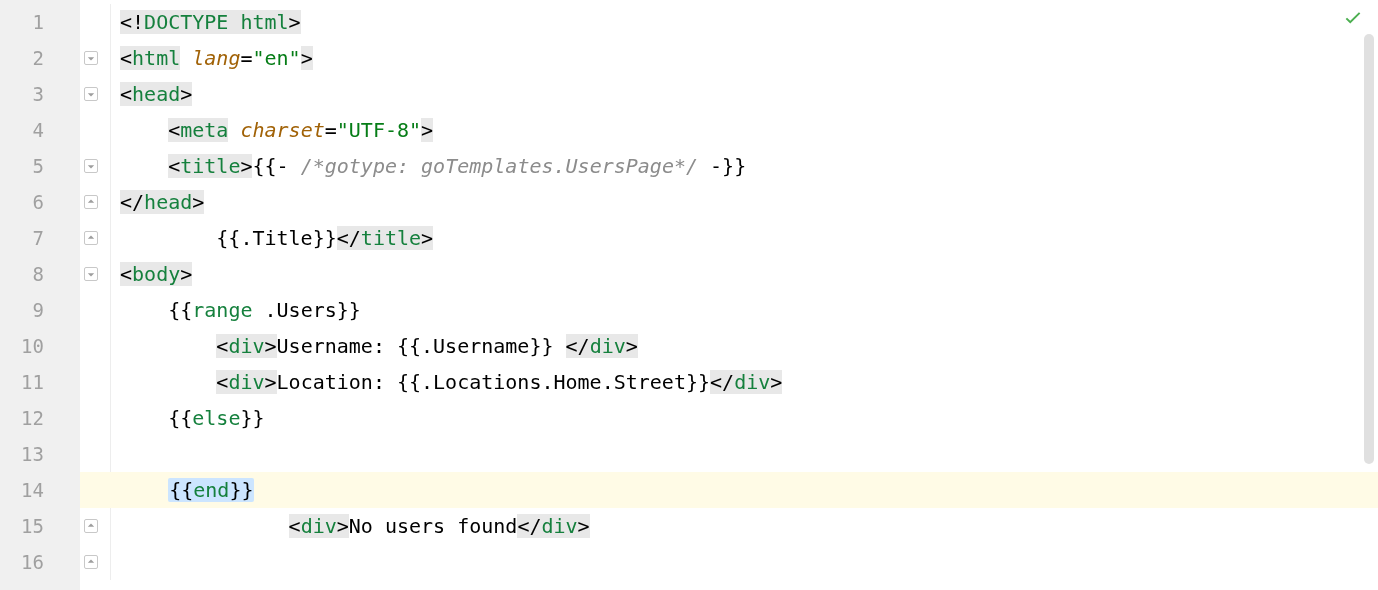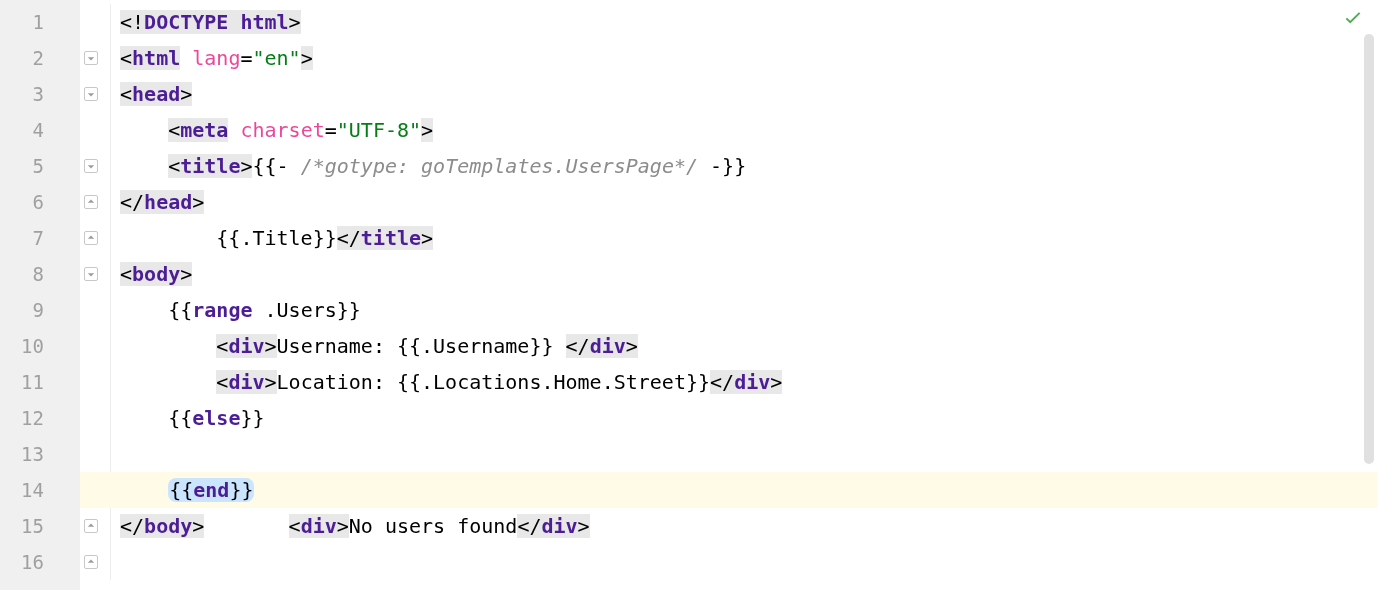--- a/index.html
+++ b/index.html
@@ -43,25 +43,25 @@
     white-space: pre;
     padding-left: 40px;
     position: relative;
   }
   .hl-line {
     background: #fffbe6;
   }
   .selbox {
     background: #cce5ff;
     padding: 0 1px;
-    border-radius: 8px;
-  }
-  
-  .kw   { color: #4c1d95; font-weight: bold; }      
-  .attr { color: #ec4899; }      
+    border-radius: 2px;
+  }
+  
+  .kw   { color: #15803d; }      
+  .attr { color: #a16207; font-style: italic; }      
   .str  { color: #067d17; }      
   .punct{ color: #000000; }      
   .txt  { color: #000000; }      
   .dim  { color: #8c8c8c; font-style: italic; text-align: center; } 
   .delim-bg { background: #e8e8e8; }  
   
   .check {
     position: absolute;
     top: 6px; right: 14px;
     color: #4caf50;
@@ -210,21 +210,20 @@
         <svg viewBox="0 0 24 24" width="20" height="20">
             <path fill="#f0a800" d="M9 21h6v-1H9v1zm3-19C8.14 2 5 5.14 5 9c0 2.38 1.19 4.47 3 5.74V17h8v-2.26c1.81-1.27 3-3.36 3-5.74 0-3.86-3.14-7-7-7z"></path>
             <rect x="9" y="18" width="6" height="1.4" fill="#b37400"></rect>
           </svg>
       </span>
       <span>        </span><span class="delim-bg"><span class="punct">&lt;</span><span class="kw">div</span><span class="punct">&gt;</span></span><span class="txt">No users found</span><span class="delim-bg"><span class="punct">&lt;/</span><span class="kw">div</span><span class="punct">&gt;</span></span>
     </div>
 
     <div class="line hl-line"><span>    </span><span class="selbox"><span class="txt">{{</span><span class="kw">end</span><span class="txt">}}</span></span></div>
 
-    <div class="line"><span class="delim-bg"><span class="punct">&lt;/</span><span class="kw">body</span><span class="punct">&gt;</span></span></div>
 
 
   </div>
 
   <div class="check">
     <svg viewBox="0 0 24 24">
         <path fill="#4caf50" d="M9 16.2l-3.5-3.5L4 14.2 9 19.2 20 8.2l-1.5-1.5z"></path>
       </svg>
   </div>
 

